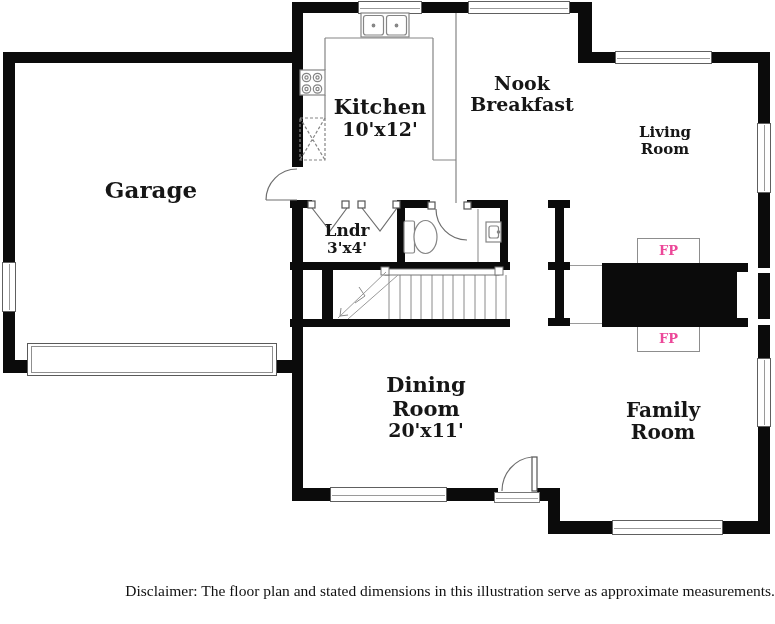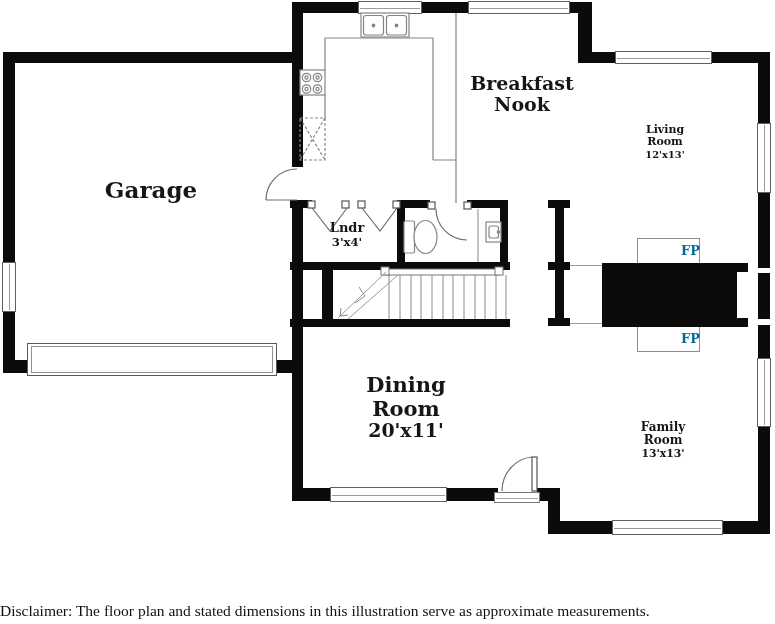--- a/index.html
+++ b/index.html
@@ -12,23 +12,23 @@
   .win-v::after{content:"";position:absolute;top:1px;bottom:1px;left:50%;border-left:1px solid #9a9a9a;}
   .gdoor{position:absolute;background:#fff;border:1px solid #5a5a5a;box-sizing:border-box;z-index:2;}
   .gdoor::after{content:"";position:absolute;left:3px;right:3px;top:2px;bottom:2px;border:1px solid #8f8f8f;}
   .sill{position:absolute;background:#fff;border:1px solid #777;box-sizing:border-box;z-index:2;}
   .sill::after{content:"";position:absolute;left:1px;right:1px;top:50%;border-top:1px solid #aaa;}
   .fpbox{position:absolute;background:#fff;border:1px solid #8d8d8d;box-sizing:border-box;z-index:2;}
   .fireplace{position:absolute;background:#0b0b0b;z-index:3;}
   #linework{position:absolute;left:0;top:0;z-index:4;}
   .label{position:absolute;z-index:5;text-align:center;color:#161616;font-weight:bold;line-height:1.12;}
   .label .dims{font-size:0.9em;}
-  .fplabel{position:absolute;z-index:5;text-align:right;color:#0369a1;font-weight:bold;font-size:13px;}
-  .footer{position:absolute;left:0;right:0;top:580px;text-align:left;z-index:5;
-          font-family:"Liberation Serif",serif;font-size:15.5px;color:#101010;line-height:1.42;font-weight:normal;margin-top:20px;}
+  .fplabel{position:absolute;z-index:5;text-align:center;color:#ec4899;font-weight:bold;font-size:13px;}
+  .footer{position:absolute;left:0;right:0;top:580px;text-align:right;z-index:5;
+          font-family:"Liberation Serif",serif;font-size:15.5px;color:#101010;line-height:1.42;font-weight:normal;}
 </style>
 </head>
 <body>
 
 <div id="stage">
 
   <div class="wall" style="left:292px;top:2px;width:300px;height:11px"></div>
   <div class="wall" style="left:3px;top:52px;width:299px;height:11px"></div>
   <div class="wall" style="left:578px;top:52px;width:192px;height:11px"></div>
   <div class="wall" style="left:3px;top:52px;width:12px;height:321px"></div>
@@ -136,42 +136,44 @@
     <g stroke="#6e6e6e" stroke-width="1.2">
       <rect x="532" y="457" width="5" height="34" fill="#fff" stroke="#555"></rect>
       <path d="M502 491 A33 34 0 0 1 532 457" fill="none"></path>
     </g>
     <path d="M570 265.5 H602 M570 323.5 H602" stroke="#9a9a9a" stroke-width="1.2"></path>
   </svg>
 
   <div class="label" style="left:51px;top:177px;width:200px;font-size:23px">
     <div>Garage</div>
   </div>
+  <div class="label" style="left:300px;top:95px;width:160px;font-size:21px">
+    <div>Kitchen</div>
+    <div class="dims">10'x12'</div>
+  </div>
   <div class="label" style="left:442px;top:73px;width:160px;font-size:19px">
+    <div>Nook</div>
     <div>Breakfast</div>
-    <div>Nook</div>
   </div>
-  <div class="label" style="left:595px;top:124px;width:140px;font-size:11px">
+  <div class="label" style="left:595px;top:124px;width:140px;font-size:15px">
     <div>Living</div>
     <div>Room</div>
-    <div class="dims">12'x13'</div>
   </div>
-  <div class="label" style="left:312px;top:221px;width:70px;font-size:13px">
+  <div class="label" style="left:312px;top:221px;width:70px;font-size:17px">
     <div>Lndr</div>
     <div class="dims">3'x4'</div>
   </div>
-  <div class="label" style="left:326px;top:373px;width:160px;font-size:21px">
+  <div class="label" style="left:346px;top:373px;width:160px;font-size:21px">
     <div>Dining</div>
     <div>Room</div>
     <div class="dims">20'x11'</div>
   </div>
-  <div class="label" style="left:583px;top:421px;width:160px;font-size:12px">
+  <div class="label" style="left:583px;top:399px;width:160px;font-size:20px">
     <div>Family</div>
     <div>Room</div>
-    <div class="dims">13'x13'</div>
   </div>
   <div class="fplabel" style="left:637px;top:243px;width:63px">FP</div>
   <div class="fplabel" style="left:637px;top:331px;width:63px">FP</div>
 
   <div class="footer">
     <div>Disclaimer: The floor plan and stated dimensions in this illustration serve as approximate measurements.</div>
   </div>
 
 </div>
 

